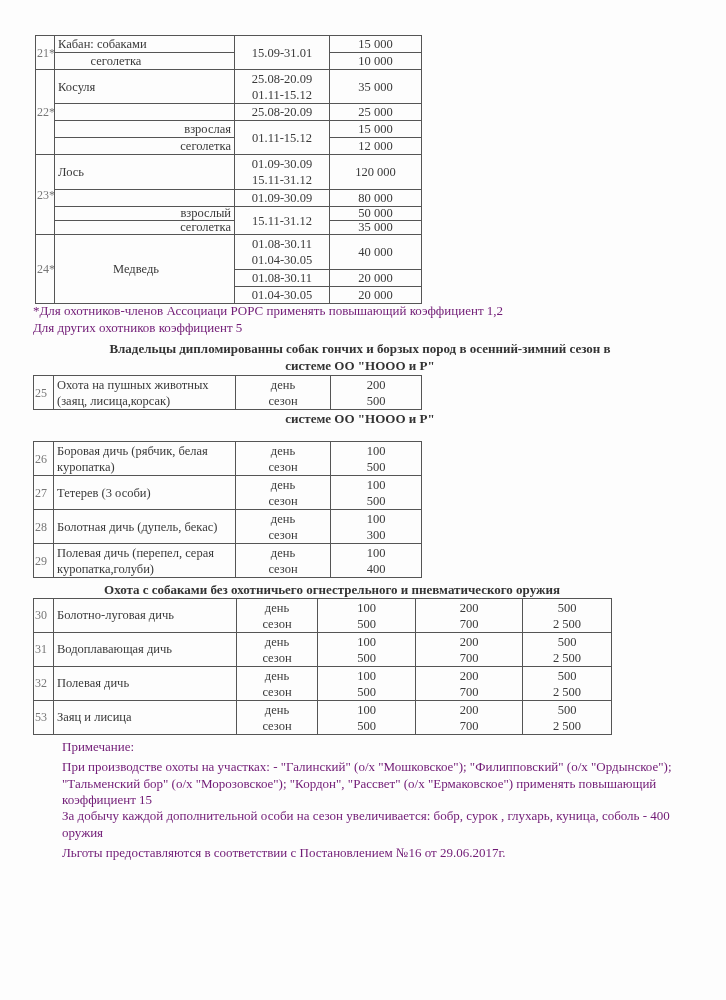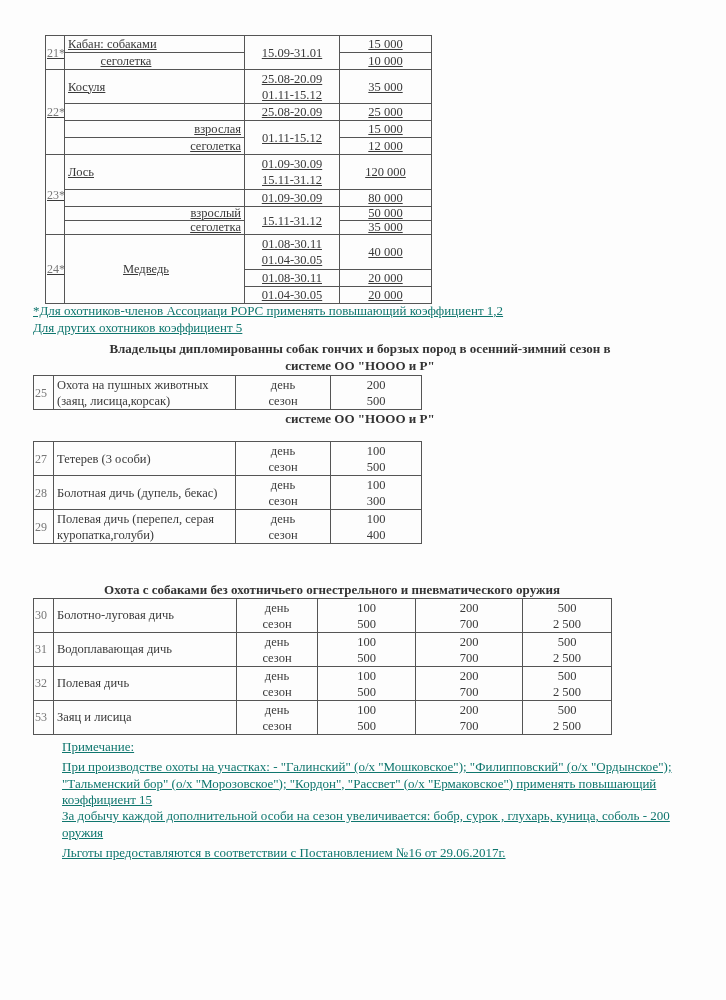--- a/index.html
+++ b/index.html
@@ -8,28 +8,28 @@
     font-family: "Liberation Serif", "DejaVu Serif", serif; color: #3a3a3a;
   }
   .abs { position: absolute; }
   table { border-collapse: collapse; position: absolute; table-layout: fixed; }
   td { border: 1.3px solid #555; padding: 0 3px; font-size: 12.5px; line-height: 16px; vertical-align: middle; white-space: nowrap; overflow: hidden; }
   .c { text-align: center; }
   .r { text-align: right; }
   .l { text-align: left; }
   .num { color: #777; font-size: 12px; padding: 0 1px; text-align: left; }
   .stack { display: block; line-height: 16px; }
-  .note { font-size: 13px; line-height: 17px; color: #0f766e; text-decoration: underline; }
+  .note { font-size: 13px; line-height: 17px; color: #701a75; }
   .hdr { font-weight: bold; font-size: 13px; text-align: center; color: #333; line-height: 17px; }
   .t3 td { line-height: 16.5px; }
 </style>
 </head>
 <body>
 
-<table style="left:45px; top:35px; width:386px;text-decoration:underline;">
+<table style="left:35px; top:35px; width:386px;">
   <colgroup>
       <col style="width:19px">
       <col style="width:180px">
       <col style="width:95px">
       <col style="width:92px">
     </colgroup>
 
   <tbody>
       <tr style="height:17px">
     <td class="num" rowspan="2">21*</td>
@@ -148,20 +148,35 @@
 </div>
 <table id="pointers-table" style="left:33px; top:441px; width:388px;">
   <colgroup>
       <col style="width:20px">
       <col style="width:182px">
       <col style="width:95px">
       <col style="width:91px">
     </colgroup>
   <tbody id="pointers-body">
       <tr style="height: 34px;">
+        <td class="num">26</td>
+        <td class="l">
+          <span class="stack">Боровая дичь (рябчик, белая</span>
+          <span class="stack">куропатка)</span>
+        </td>
+        <td class="c">
+          <span class="stack">день</span>
+          <span class="stack">сезон</span>
+        </td>
+        <td class="c">
+          <span class="stack">100</span>
+          <span class="stack">500</span>
+        </td>
+      </tr>
+      <tr style="height: 34px;">
         <td class="num">27</td>
         <td class="l">
           <span class="stack">Тетерев (3 особи)</span>
         </td>
         <td class="c">
           <span class="stack">день</span>
           <span class="stack">сезон</span>
         </td>
         <td class="c">
           <span class="stack">100</span>
@@ -294,16 +309,16 @@
     </tbody>
 </table>
 
 <div class="abs note" style="left:62px; top:738px;">Примечание:</div>
 <div class="abs note" style="left:62px; top:759px; line-height:16.5px;">
   <div>При производстве охоты на участках: - "Галинский"  (о/х "Мошковское"); "Филипповский" (о/х "Ордынское");</div>
   <div>"Тальменский бор" (о/х "Морозовское"); "Кордон", "Рассвет" (о/х "Ермаковское") применять повышающий</div>
   <div>коэффициент 15</div>
 </div>
 <div class="abs note" style="left:62px; top:808px; line-height:16.5px;">
-  <div>За добычу каждой дополнительной особи на сезон увеличивается: бобр, сурок , глухарь, куница, соболь - 200</div>
+  <div>За добычу каждой дополнительной особи на сезон увеличивается: бобр, сурок , глухарь, куница, соболь - 400</div>
   <div>оружия</div>
 </div>
 <div class="abs note" style="left:62px; top:844px;">Льготы предоставляются в соответствии с Постановлением №16 от 29.06.2017г.</div>
 
 </body></html>

